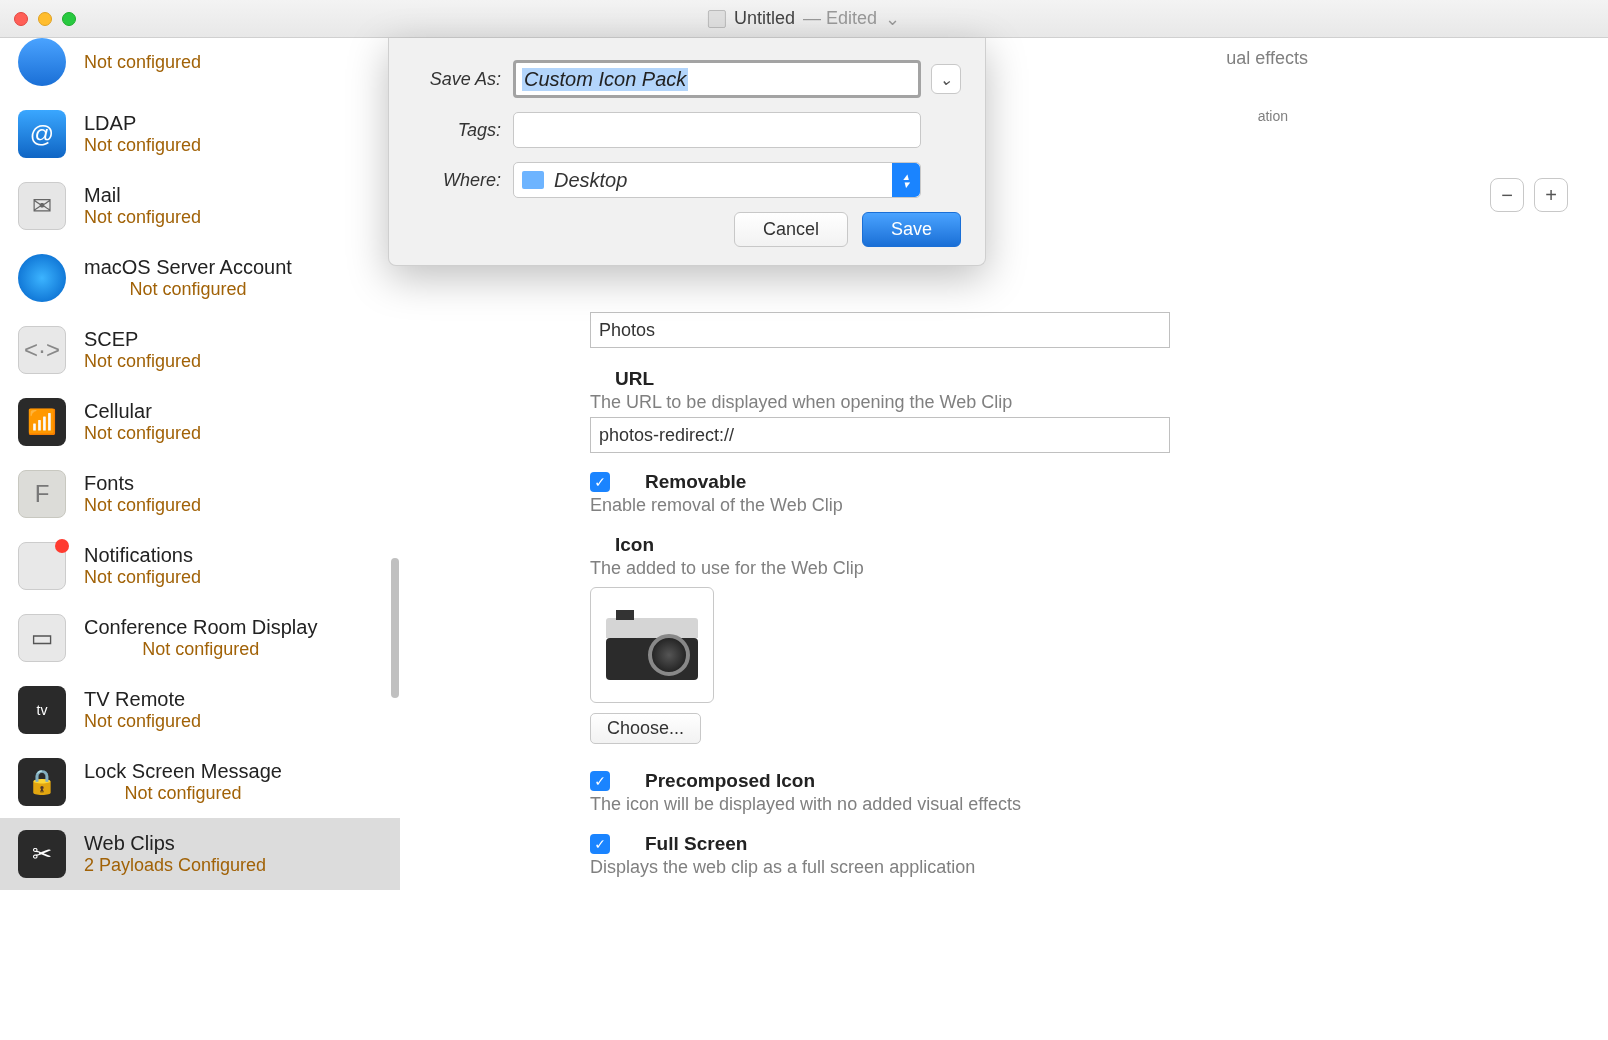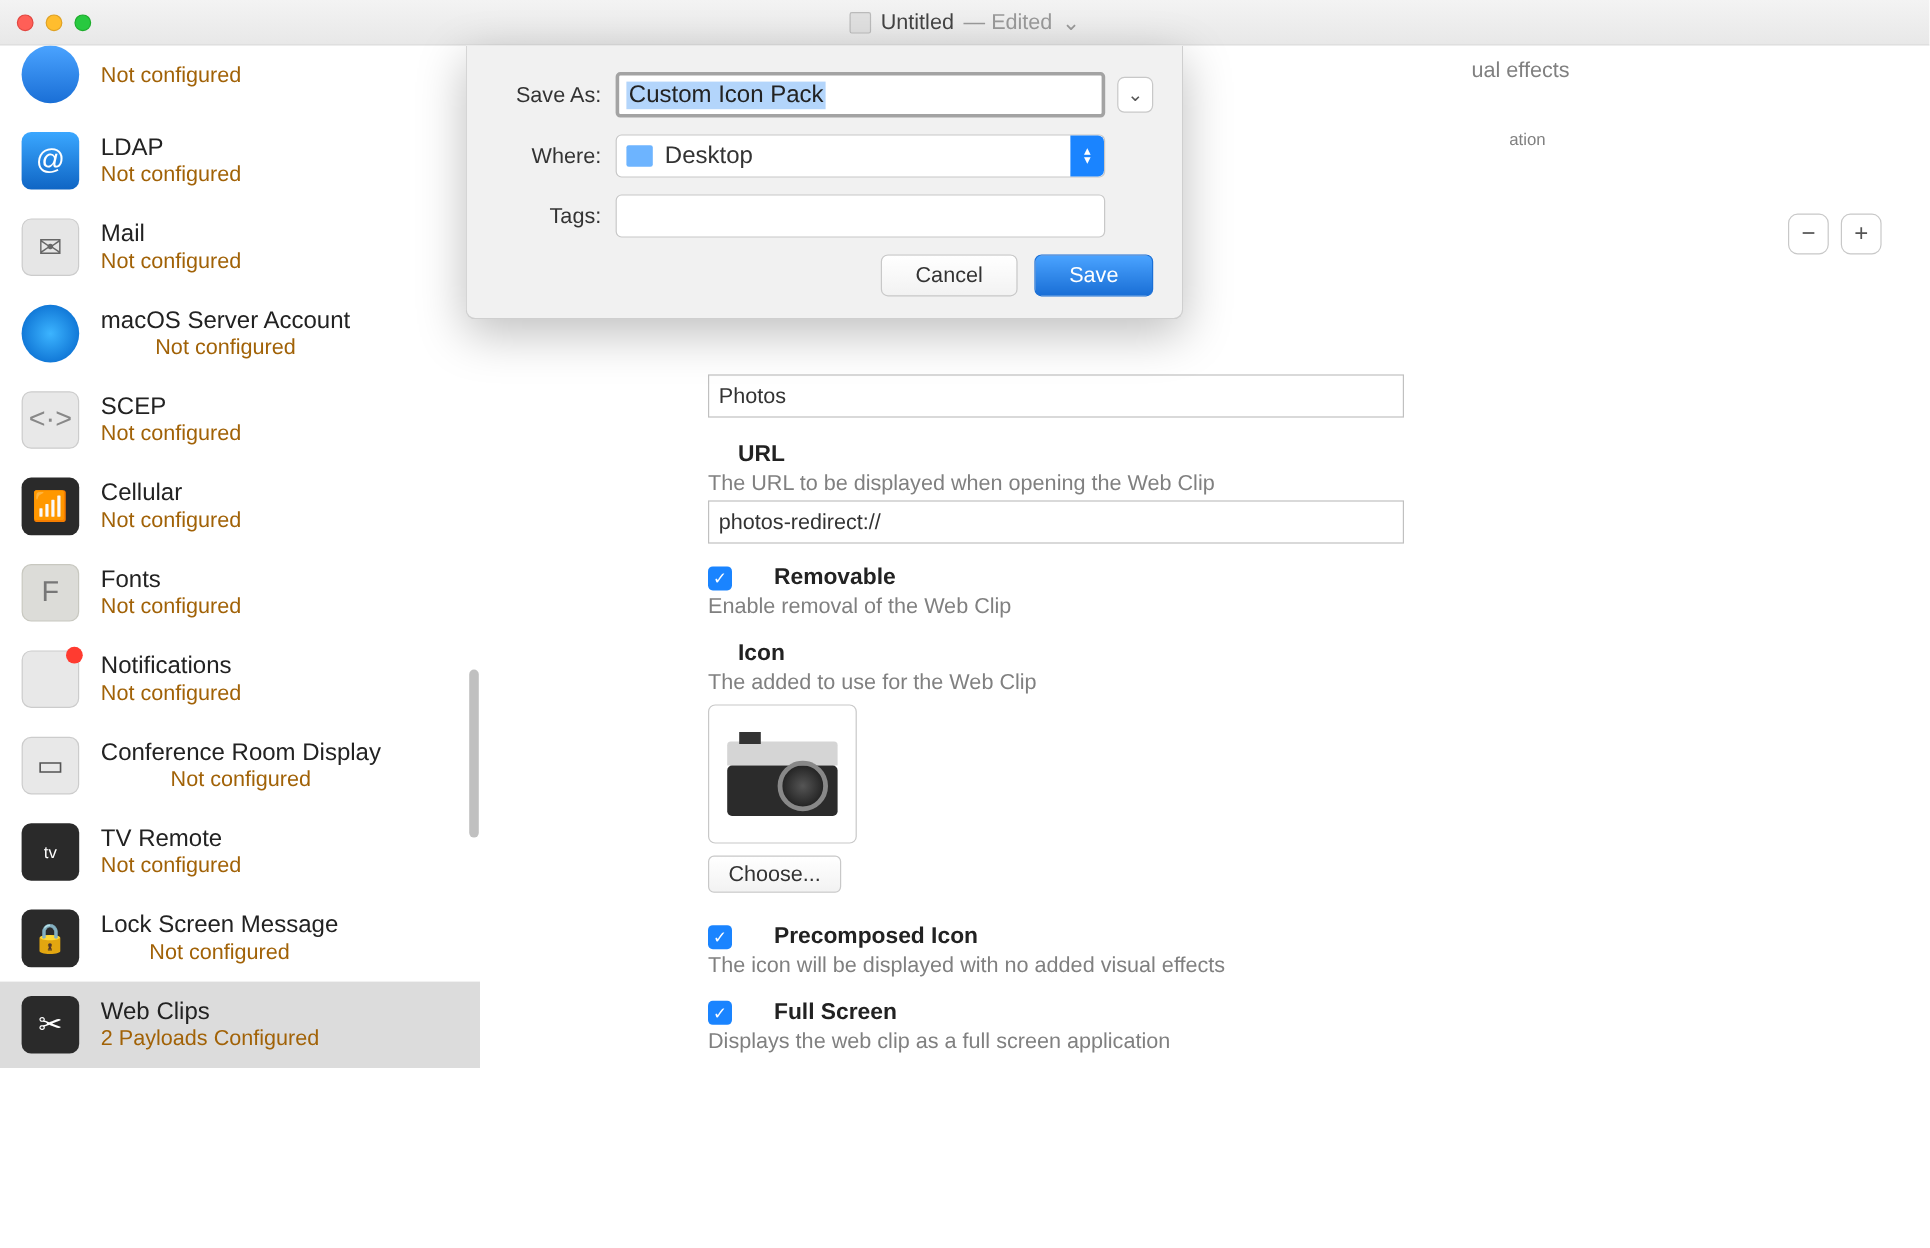--- a/index.html
+++ b/index.html
@@ -64,21 +64,21 @@
 .camera .lens { position:absolute; right:8px; bottom:4px; width:42px; height:42px; border-radius:50%; background:radial-gradient(#555,#111); border:4px solid #888; }
 .camera .vf { position:absolute; top:0; left:10px; width:18px; height:10px; background:#333; }
 
 .choose-btn { margin-top:10px; padding: 4px 16px; border:1px solid #c8c8c8; background:linear-gradient(#fff,#f2f2f2); border-radius:5px; font-size:18px; color:#333; cursor:pointer; }
 
 .peek-right { position:absolute; top:10px; right:300px; color:#808080; font-size:18px; }
 .peek-right2 { position:absolute; top:70px; right:320px; color:#808080; font-size:14px;text-align:center; }
 
 
 .sheet { position: absolute; top: 38px; left: 388px; width: 598px; background: #f1f1f1; border: 1px solid #cfcfcf; border-top: none; border-radius: 0 0 8px 8px; box-shadow: 0 12px 40px rgba(0,0,0,.25); padding: 22px 24px 18px 24px; z-index: 50; }
-.sheet-row { display:flex; align-items:center; margin-bottom: 14px; }
+.sheet-row { display:flex; align-items:center; margin-bottom: 14px; font-style: italic; }
 .sheet-row .lbl { width: 88px; text-align: right; font-size: 18px; color: #333; margin-right: 12px; }
 .save-input { flex:1; height:38px; border:3px solid #a3a3a3; border-radius:4px; background:#fff; padding:2px 6px; display:flex; align-items:center; }
 .save-input .sel { background:#b3d5fb; padding:0 2px; font-size:20px; color:#222; }
 .expand-btn { width:30px; height:30px; border:1px solid #c8c8c8; border-radius:6px; background:#fff; margin-left:10px; display:flex; align-items:center; justify-content:center; font-size:16px; color:#555; cursor:pointer; }
 .tags-input { flex:1; height:36px; border:1px solid #c8c8c8; border-radius:5px; background:#fff; }
 .where-sel { flex:1; height:36px; border:1px solid #c8c8c8; border-radius:5px; background:#fff; display:flex; align-items:center; padding:0 8px; gap:10px; position:relative; }
 .where-sel .folder-ic { width:22px; height:18px; background:#6db4ff; border-radius:2px; }
 .where-sel .arrows { position:absolute; right:0; top:0; height:100%; width:28px; background:#1a84ff; border-radius:0 5px 5px 0; display:flex; align-items:center; justify-content:center; color:#fff; font-size:11px; line-height:8px; }
 .sheet-btns { display:flex; justify-content:flex-end; gap:14px; }
 .btn { padding:6px 28px; border-radius:6px; font-size:18px; cursor:pointer; border:1px solid #c8c8c8; }
@@ -250,30 +250,30 @@
 
 <div class="sheet">
   <div class="sheet-row">
     <div class="lbl">Save As:</div>
     <div class="save-input">
       <span class="sel">Custom Icon Pack</span>
     </div>
     <div class="expand-btn">⌄</div>
   </div>
   <div class="sheet-row">
+    <div class="lbl">Tags:</div>
+    <div class="tags-input"></div>
+    <div style="width:40px;"></div>
+  </div>
+  <div class="sheet-row">
     <div class="lbl">Where:</div>
     <div class="where-sel">
       <span class="folder-ic"></span>
       <span style="font-size:20px;color:#333;">Desktop</span>
       <span class="arrows">▴<br>▾</span>
     </div>
     <div style="width:40px;"></div>
   </div>
-  <div class="sheet-row">
-    <div class="lbl">Tags:</div>
-    <div class="tags-input"></div>
-    <div style="width:40px;"></div>
-  </div>
   <div class="sheet-btns">
     <button class="btn btn-default">Cancel</button>
     <button class="btn btn-primary">Save</button>
   </div>
 </div>
 
 </body></html>

